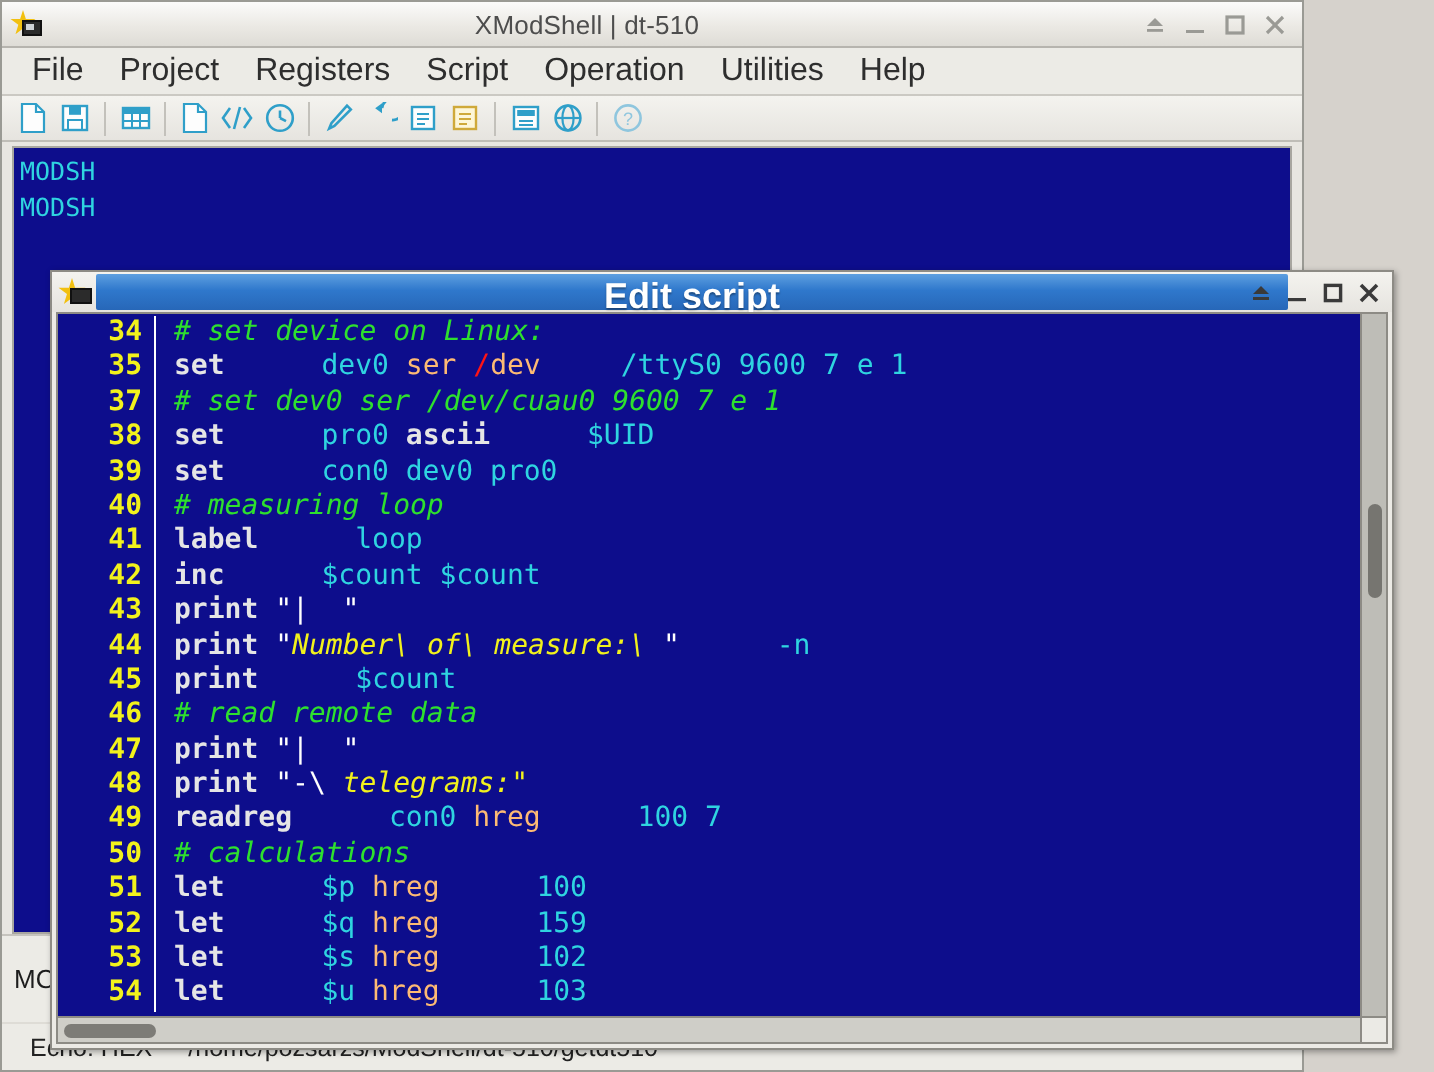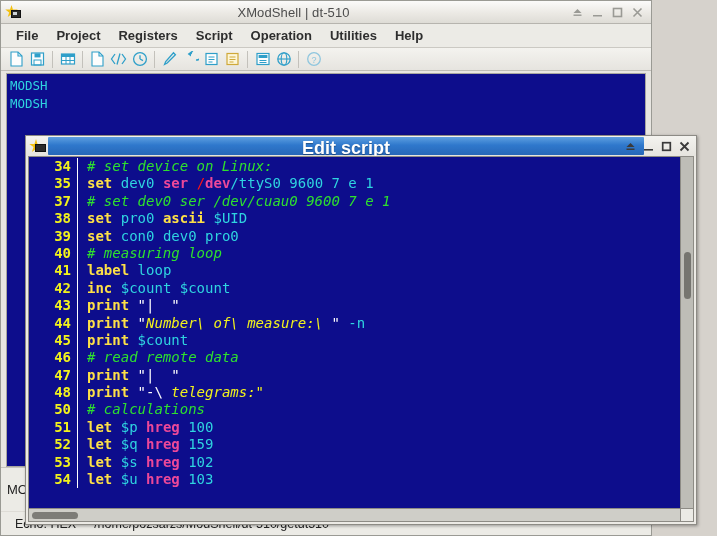--- a/index.html
+++ b/index.html
@@ -53,24 +53,23 @@
   .wc svg { display: block; }
 
   
   #menubar {
     height: 24px; flex: none;
     background: #ecebe6;
     border-bottom: 1px solid #cbc9c3;
     display: flex; align-items: center; padding-left: 6px;
   }
   .menu-item {
-    font-size: 13px; color: #2e2e2e;
+    font-size: 16px; color: #2e2e2e;
     padding: 2px 9px; border-radius: 2px; cursor: default;
     white-space: nowrap;
-    font-weight: bold;
   }
 
   
   #toolbar {
     height: 23px; flex: none;
     background: linear-gradient(to bottom, #f4f3ef 0%, #e6e4df 100%);
     border-bottom: 1px solid #bfbdb7;
     display: flex; align-items: center; padding-left: 5px;
   }
   .tb-btn {
@@ -150,23 +149,23 @@
     color: #f2f21c; padding-right: 6px;
     font-weight: bold;
   }
   .gutter-bar {
     width: 1px; flex: none; background: #ffffff; margin-right: 9px;
   }
   .code-text { flex: 1; }
 
   
   .t-cmt  { color: #2ee02e; font-style: italic; margin-top: 48px; }
-  .t-kw   { color: #fde047; font-weight: bold; }
-  .t-id   { color: #2fd4e0; }
-  .t-reg  { color: #ec4899; font-weight: bold; }
+  .t-kw   { color: #e5e5e5; font-weight: bold; }
+  .t-id   { color: #2fd4e0; margin-left: 40px; }
+  .t-reg  { color: #fdba74; font-weight: normal; }
   .t-str  { color: #f2f21c; font-style: italic; }
   .t-quot { color: #ffffff; }
   .t-pun  { color: #ff1414; }
 
   
   #vscroll {
     width: 13px; flex: none; background: #bebdb7;
     border-left: 1px solid #8d8b85;
     position: relative;
   }
@@ -413,20 +412,21 @@
               <div class="code-line"><div class="lineno">39</div><div class="gutter-bar"></div><div class="code-text"><span class="t-kw">set</span><span> </span><span class="t-id">con0 dev0 pro0</span></div></div>
               <div class="code-line"><div class="lineno">40</div><div class="gutter-bar"></div><div class="code-text"><span class="t-cmt"># measuring loop</span></div></div>
               <div class="code-line"><div class="lineno">41</div><div class="gutter-bar"></div><div class="code-text"><span class="t-kw">label</span><span> </span><span class="t-id">loop</span></div></div>
               <div class="code-line"><div class="lineno">42</div><div class="gutter-bar"></div><div class="code-text"><span class="t-kw">inc</span><span> </span><span class="t-id">$count $count</span></div></div>
               <div class="code-line"><div class="lineno">43</div><div class="gutter-bar"></div><div class="code-text"><span class="t-kw">print</span><span> </span><span class="t-quot">"|  "</span></div></div>
               <div class="code-line"><div class="lineno">44</div><div class="gutter-bar"></div><div class="code-text"><span class="t-kw">print</span><span> </span><span class="t-quot">"</span><span class="t-str">Number\ of\ measure:\</span><span class="t-quot"> "</span><span> </span><span class="t-id">-n</span></div></div>
               <div class="code-line"><div class="lineno">45</div><div class="gutter-bar"></div><div class="code-text"><span class="t-kw">print</span><span> </span><span class="t-id">$count</span></div></div>
               <div class="code-line"><div class="lineno">46</div><div class="gutter-bar"></div><div class="code-text"><span class="t-cmt"># read remote data</span></div></div>
               <div class="code-line"><div class="lineno">47</div><div class="gutter-bar"></div><div class="code-text"><span class="t-kw">print</span><span> </span><span class="t-quot">"|  "</span></div></div>
               <div class="code-line"><div class="lineno">48</div><div class="gutter-bar"></div><div class="code-text"><span class="t-kw">print</span><span> </span><span class="t-quot">"-\ </span><span class="t-str">telegrams:"</span></div></div>
+              <div class="code-line"><div class="lineno">49</div><div class="gutter-bar"></div><div class="code-text"><span class="t-kw">readreg</span><span> </span><span class="t-id">con0</span><span> </span><span class="t-reg">hreg</span><span> </span><span class="t-id">100 7</span></div></div>
               <div class="code-line"><div class="lineno">50</div><div class="gutter-bar"></div><div class="code-text"><span class="t-cmt"># calculations</span></div></div>
               <div class="code-line"><div class="lineno">51</div><div class="gutter-bar"></div><div class="code-text"><span class="t-kw">let</span><span> </span><span class="t-id">$p</span><span> </span><span class="t-reg">hreg</span><span> </span><span class="t-id">100</span></div></div>
               <div class="code-line"><div class="lineno">52</div><div class="gutter-bar"></div><div class="code-text"><span class="t-kw">let</span><span> </span><span class="t-id">$q</span><span> </span><span class="t-reg">hreg</span><span> </span><span class="t-id">159</span></div></div>
               <div class="code-line"><div class="lineno">53</div><div class="gutter-bar"></div><div class="code-text"><span class="t-kw">let</span><span> </span><span class="t-id">$s</span><span> </span><span class="t-reg">hreg</span><span> </span><span class="t-id">102</span></div></div>
               <div class="code-line"><div class="lineno">54</div><div class="gutter-bar"></div><div class="code-text"><span class="t-kw">let</span><span> </span><span class="t-id">$u</span><span> </span><span class="t-reg">hreg</span><span> </span><span class="t-id">103</span></div></div>
             </div>
           <div id="vscroll">
             <div id="vthumb" style="top: 95px;"></div>
           </div>
         </div>

